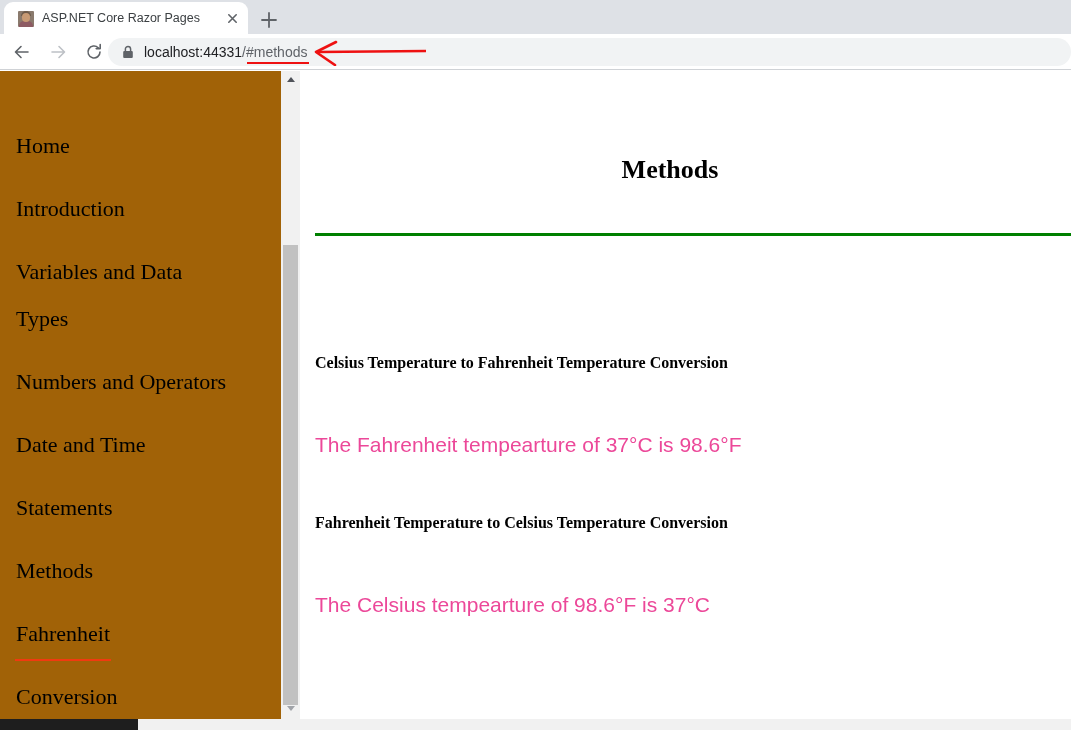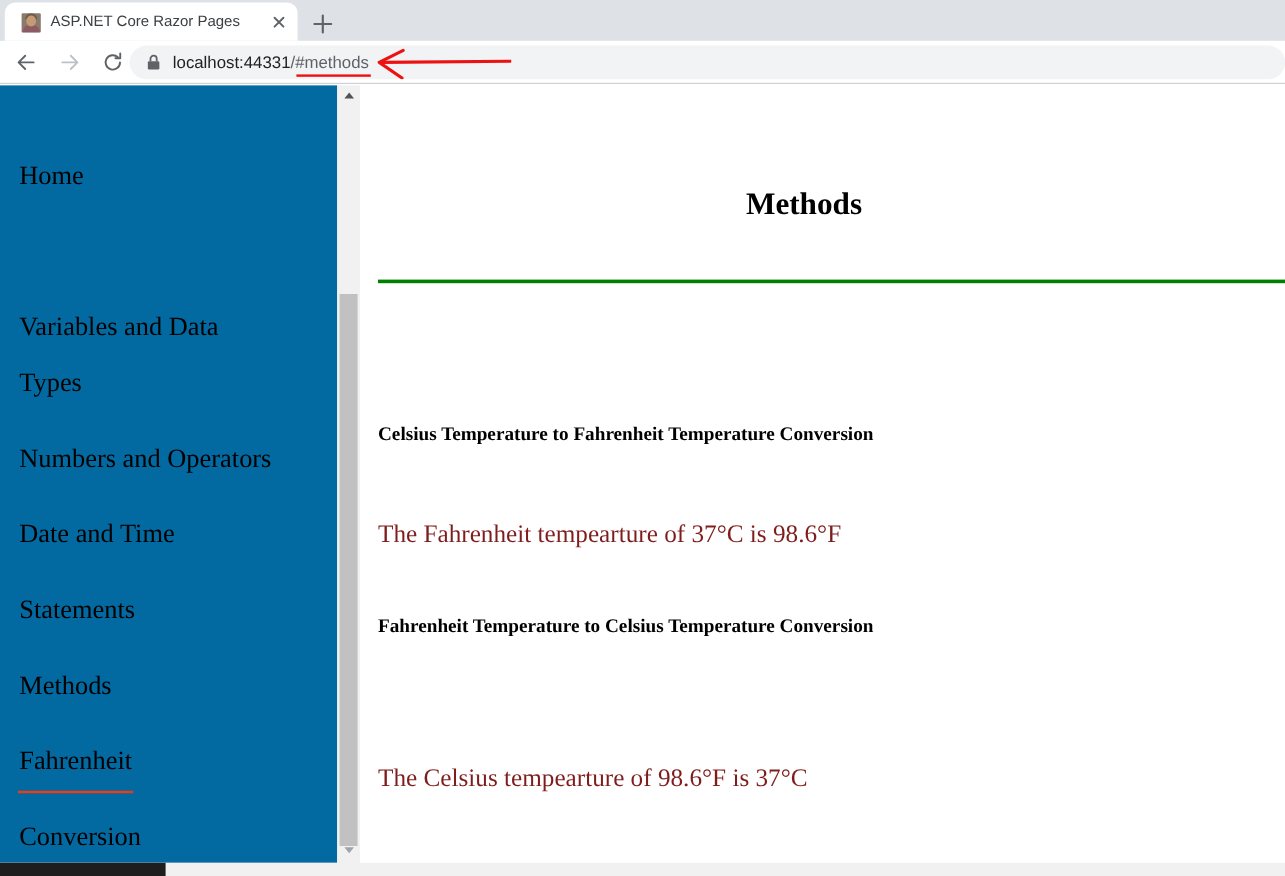--- a/index.html
+++ b/index.html
@@ -164,21 +164,21 @@
     background: #ffffff;
     overflow: hidden;
   }
 
   
   #sidebar {
     position: absolute;
     left: 0; top: 0;
     width: 281px;
     height: 648px;
-    background: #0369a1;
+    background: #a16207;
     overflow: hidden;
   }
 
   .sidebar-item {
     position: absolute;
     left: 16px;
     width: 260px;
     font-family: "Liberation Serif", serif;
     font-size: 22px;
     line-height: 1.2;
@@ -271,29 +271,29 @@
     font-family: "Liberation Serif", serif;
     font-weight: bold;
     font-size: 16px;
     color: #000000;
   }
 
   .section-paragraph {
     position: absolute;
     left: 15px;
     width: 740px;
-    font-family: Liberation Serif, serif;
+    font-family: Liberation Sans, sans-serif;
     font-size: 21px;
-    color: #7f1d1d;
+    color: #ec4899;
   }
 
   #heading-celsius-to-fahrenheit { top: 283px; }
   #para-celsius-to-fahrenheit    { top: 362px; }
   #heading-fahrenheit-to-celsius { top: 443px; }
-  #para-fahrenheit-to-celsius    { top: 522px; margin-top: 43px; }
+  #para-fahrenheit-to-celsius    { top: 522px; }
 
   
   #h-scrollbar {
     position: absolute;
     left: 0; top: 719px;
     width: 1071px;
     height: 11px;
     background: #f1f1f1;
   }
   #h-scroll-thumb {
@@ -372,20 +372,21 @@
   <svg width="118" height="26" viewBox="0 0 118 26">
     <path d="M118 11 L10 12" stroke="#ee1111" stroke-width="2.6" stroke-linecap="round" fill="none"></path>
     <path d="M28 2 L8 12 L27 25" stroke="#ee1111" stroke-width="2.6" stroke-linecap="round" stroke-linejoin="round" fill="none"></path>
   </svg>
 </div>
 
 <div id="page-viewport">
 
   <nav id="sidebar">
     <a class="sidebar-item" style="top:62px">Home</a>
+    <a class="sidebar-item" style="top:125px">Introduction</a>
     <a class="sidebar-item" style="top:235px">Types</a>
     <a class="sidebar-item" style="top:188px">Variables and Data</a>
     <a class="sidebar-item" style="top:298px">Numbers and Operators</a>
     <a class="sidebar-item" style="top:361px">Date and Time</a>
     <a class="sidebar-item" style="top:424px">Statements</a>
     <a class="sidebar-item active-annotated" style="top:487px">Methods</a>
     <a class="sidebar-item" style="top:550px">Fahrenheit</a>
     <a class="sidebar-item" style="top:613px">Conversion</a>
 
     <div id="methods-underline-annotation"></div>

